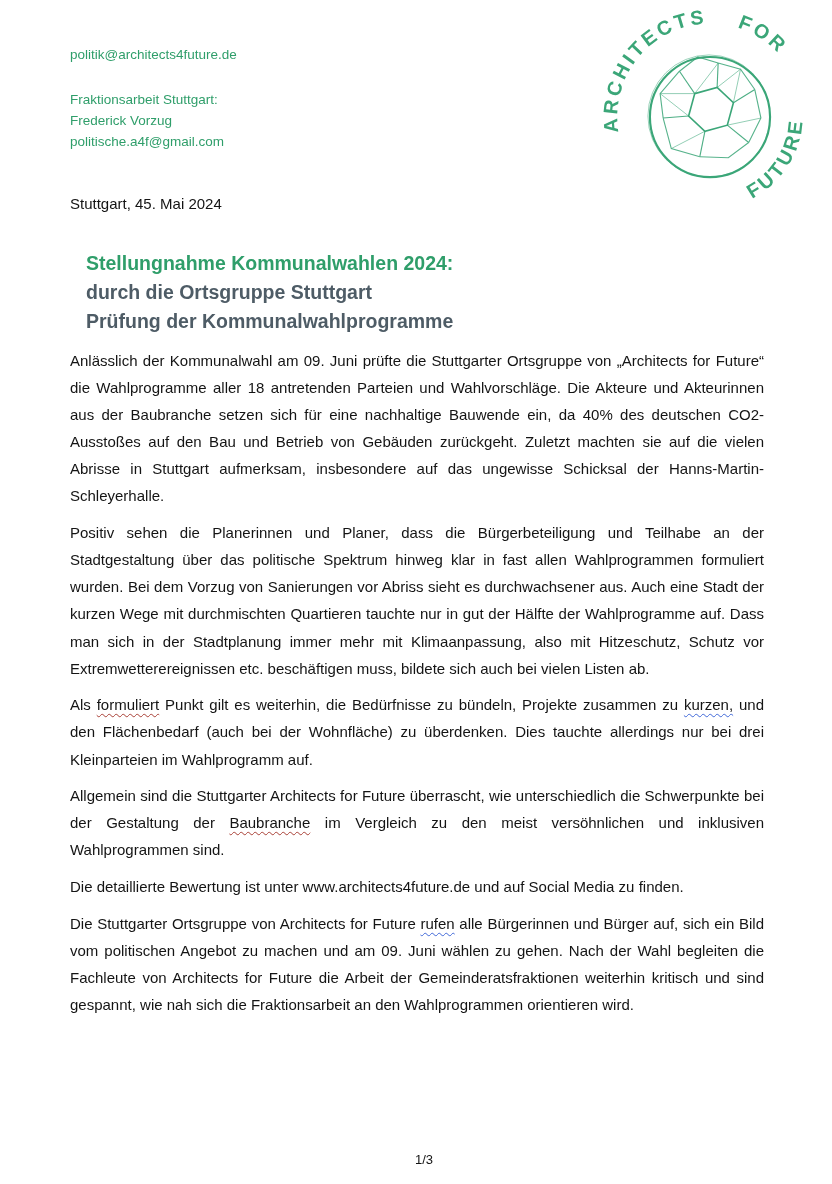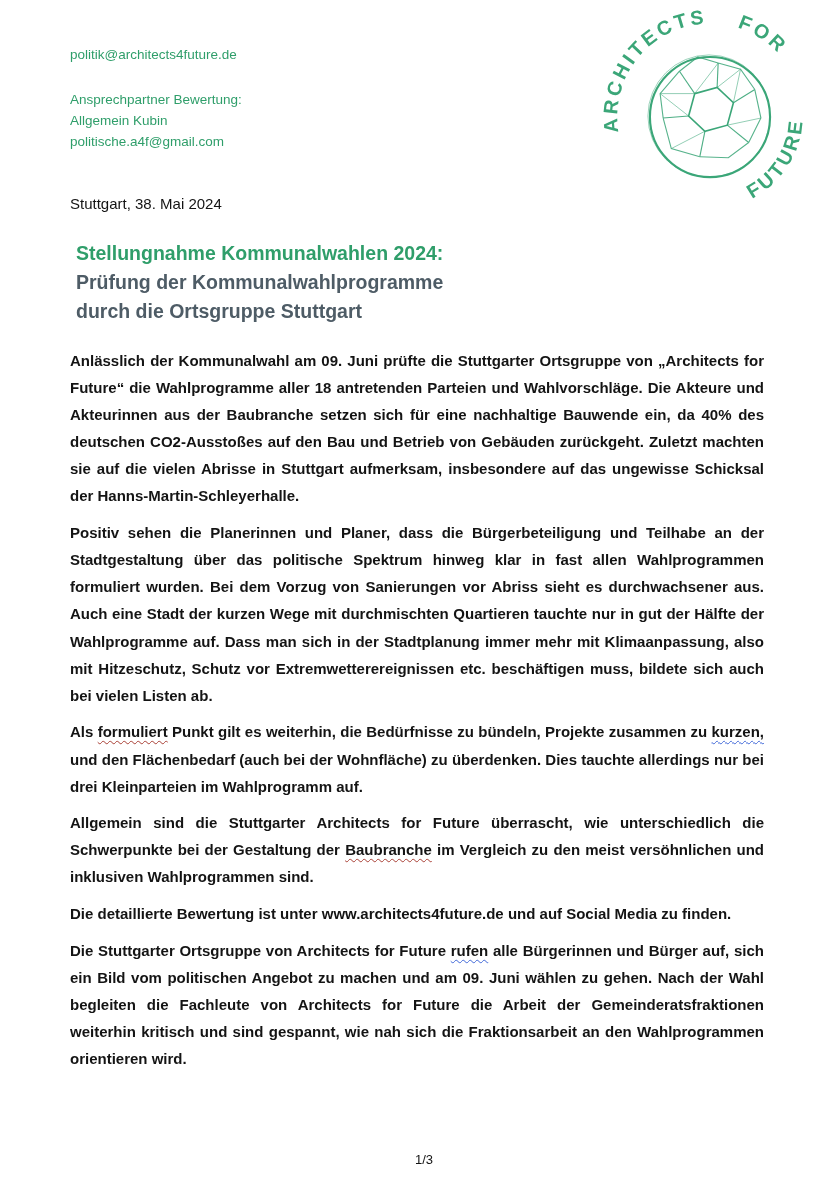--- a/index.html
+++ b/index.html
@@ -33,34 +33,34 @@
     fill:var(--logo-green);
   }
   .globe-line{stroke:var(--logo-green);fill:none;}
 
   .date-line{
     position:absolute;top:195px;left:70px;
     font-size:15px;color:var(--body-color);
   }
 
   .doc-title{
-    position:absolute;top:233px;left:70px;margin:6px;
+    position:absolute;top:233px;left:70px;margin:16px;
     font-size:19.5px;font-weight:bold;line-height:29px;
   }
   .doc-title span{display:block;}
   .t-green{color:var(--brand-green);}
   .t-slate{color:var(--heading-slate);}
 
   .body-text{
     position:absolute;top:347px;left:70px;width:694px;
     font-size:15px;line-height:27.1px;
     text-align:justify;text-align-last:left;
     color:var(--body-color);
   }
-  .body-text p{margin:0 0 9.6px 0;font-weight:bold;}
+  .body-text p{margin:0 0 9.6px 0;}
 
   .m-red{
     text-decoration:underline;
     text-decoration-style:wavy;
     text-decoration-color:#a94036;
     text-decoration-thickness:1px;
     text-underline-offset:3px;
     text-decoration-skip-ink:none;
   }
   .m-blue{
@@ -78,22 +78,22 @@
   }
 </style>
 </head>
 <body>
 
 <div class="page">
 
   <div class="org-email">politik@architects4future.de</div>
 
   <div class="contact-block">
-    <div>Ansprechpartner Bewertung:</div>
-    <div>Allgemein Kubin</div>
+    <div>Fraktionsarbeit Stuttgart:</div>
+    <div>Frederick Vorzug</div>
     <div>politische.a4f@gmail.com</div>
   </div>
 
   <div class="logo">
     <svg viewBox="0 0 220 220" width="224" height="224" xmlns="http://www.w3.org/2000/svg" aria-hidden="true">
       <defs>
         <path id="arcTop" d="M 20.4 125.8 A 91 91 0 0 1 192.4 71.5"></path>
         <path id="arcBottom" d="M 133.6 197.9 A 91 91 0 0 0 199.6 94.2"></path>
       </defs>
 
@@ -137,26 +137,26 @@
       </text>
       <text class="logo-word">
         <textPath href="#arcTop" startOffset="71%">FOR</textPath>
       </text>
       <text class="logo-word" text-anchor="middle">
         <textPath href="#arcBottom" startOffset="50%">FUTURE</textPath>
       </text>
     </svg>
   </div>
 
-  <div class="date-line">Stuttgart, 38. Mai 2024</div>
+  <div class="date-line">Stuttgart, 45. Mai 2024</div>
 
   <h1 class="doc-title">
     <span class="t-green">Stellungnahme Kommunalwahlen 2024:</span>
+    <span class="t-slate">durch die Ortsgruppe Stuttgart</span>
     <span class="t-slate">Prüfung der Kommunalwahlprogramme</span>
-    <span class="t-slate">durch die Ortsgruppe Stuttgart</span>
   </h1>
 
   <div class="body-text" id="body-paragraphs">
       <p><span>Anlässlich der Kommunalwahl am 09. Juni prüfte die Stuttgarter Ortsgruppe von „Architects for Future“ die Wahlprogramme aller 18 antretenden Parteien und Wahlvorschläge. Die Akteure und Akteurinnen aus der Baubranche setzen sich für eine nachhaltige Bauwende ein, da 40% des deutschen CO2-Ausstoßes auf den Bau und Betrieb von Gebäuden zurückgeht. Zuletzt machten sie auf die vielen Abrisse in Stuttgart aufmerksam, insbesondere auf das ungewisse Schicksal der Hanns-Martin-Schleyerhalle.</span></p>
       <p><span>Positiv sehen die Planerinnen und Planer, dass die Bürgerbeteiligung und Teilhabe an der Stadtgestaltung über das politische Spektrum hinweg klar in fast allen Wahlprogrammen formuliert wurden. Bei dem Vorzug von Sanierungen vor Abriss sieht es durchwachsener aus. Auch eine Stadt der kurzen Wege mit durchmischten Quartieren tauchte nur in gut der Hälfte der Wahlprogramme auf. Dass man sich in der Stadtplanung immer mehr mit Klimaanpassung, also mit Hitzeschutz, Schutz vor Extremwetterereignissen etc. beschäftigen muss, bildete sich auch bei vielen Listen ab.</span></p>
       <p><span>Als </span><span class="m-red">formuliert</span><span> Punkt gilt es weiterhin, die Bedürfnisse zu bündeln, Projekte zusammen zu </span><span class="m-blue">kurzen,</span><span> und den Flächenbedarf (auch bei der Wohnfläche) zu überdenken. Dies tauchte allerdings nur bei drei Kleinparteien im Wahlprogramm auf.</span></p>
       <p><span>Allgemein sind die Stuttgarter Architects for Future überrascht, wie unterschiedlich die Schwerpunkte bei der Gestaltung der </span><span class="m-red">Baubranche</span><span> im Vergleich zu den meist versöhnlichen und inklusiven Wahlprogrammen sind.</span></p>
       <p><span>Die detaillierte Bewertung ist unter www.architects4future.de und auf Social Media zu finden.</span></p>
       <p><span>Die Stuttgarter Ortsgruppe von Architects for Future </span><span class="m-blue">rufen</span><span> alle Bürgerinnen und Bürger auf, sich ein Bild vom politischen Angebot zu machen und am 09. Juni wählen zu gehen. Nach der Wahl begleiten die Fachleute von Architects for Future die Arbeit der Gemeinderatsfraktionen weiterhin kritisch und sind gespannt, wie nah sich die Fraktionsarbeit an den Wahlprogrammen orientieren wird.</span></p>
     </div>

